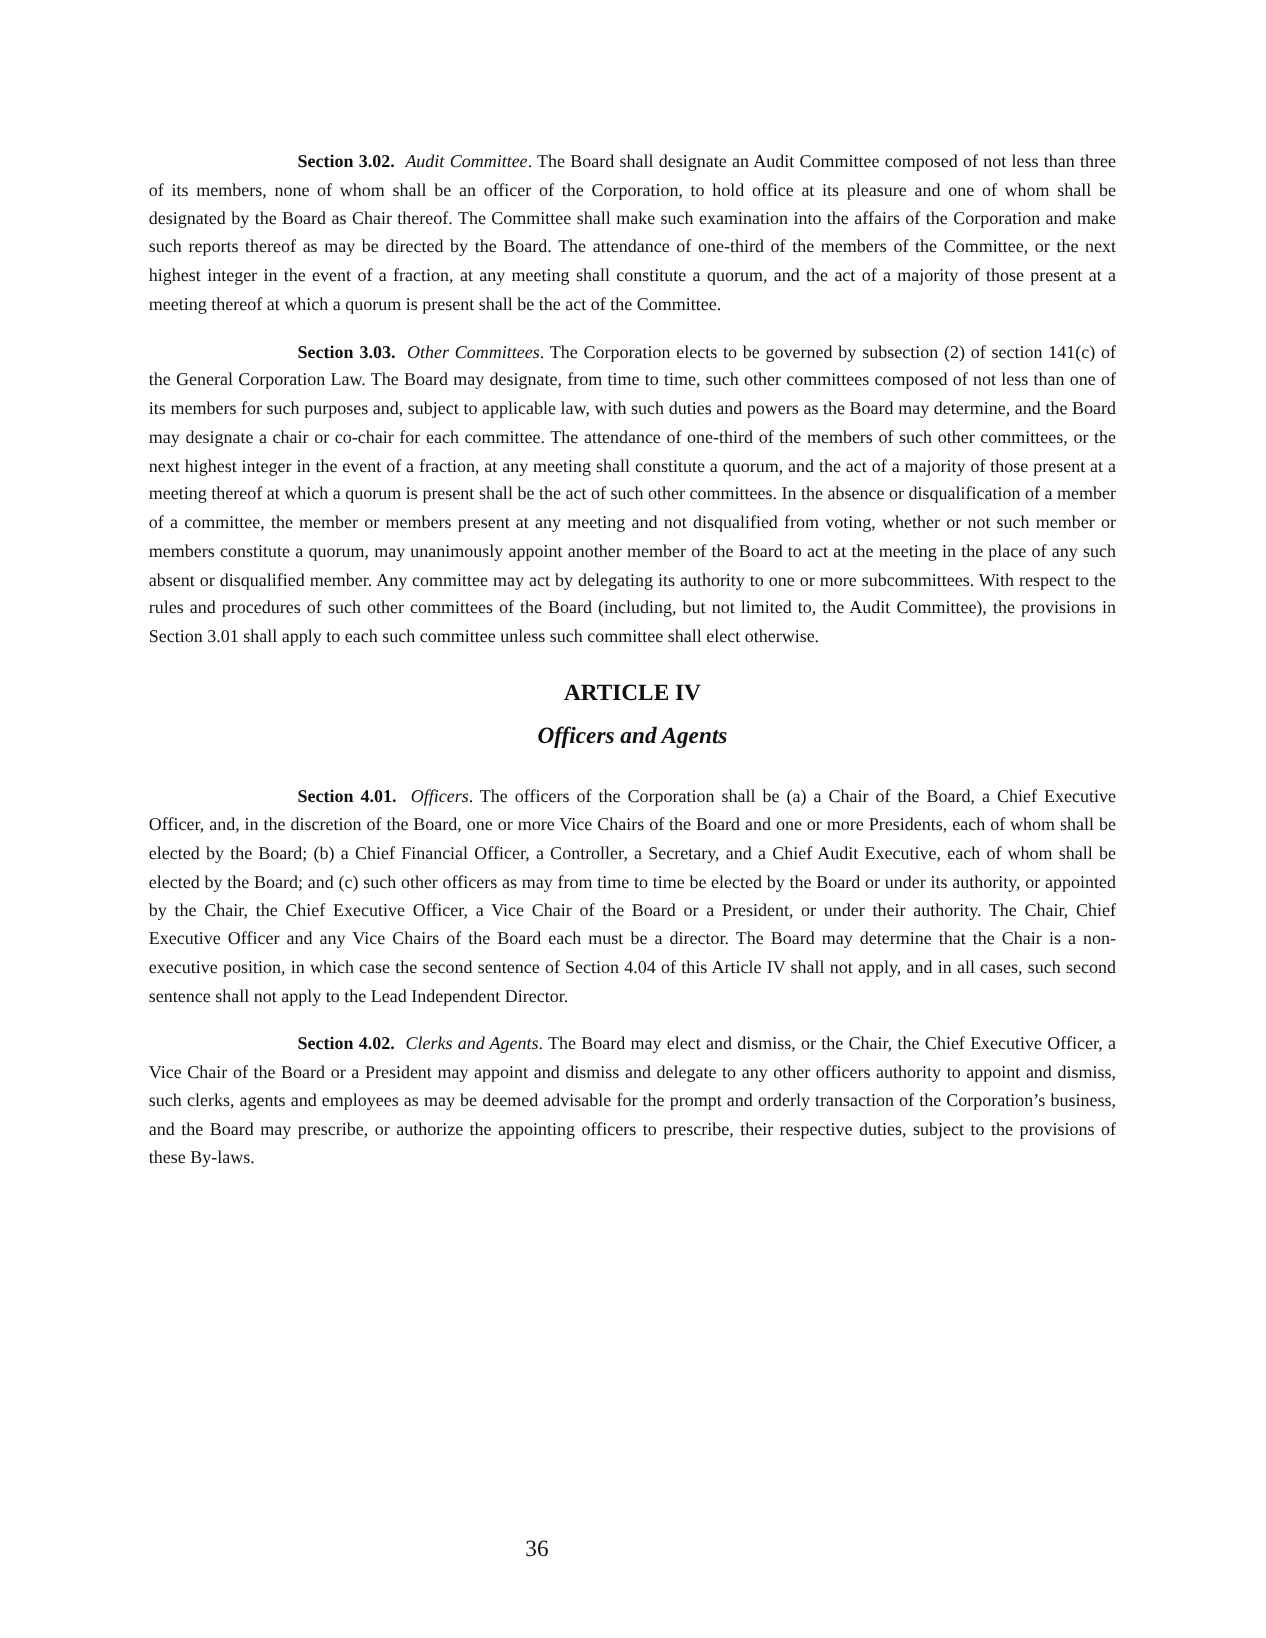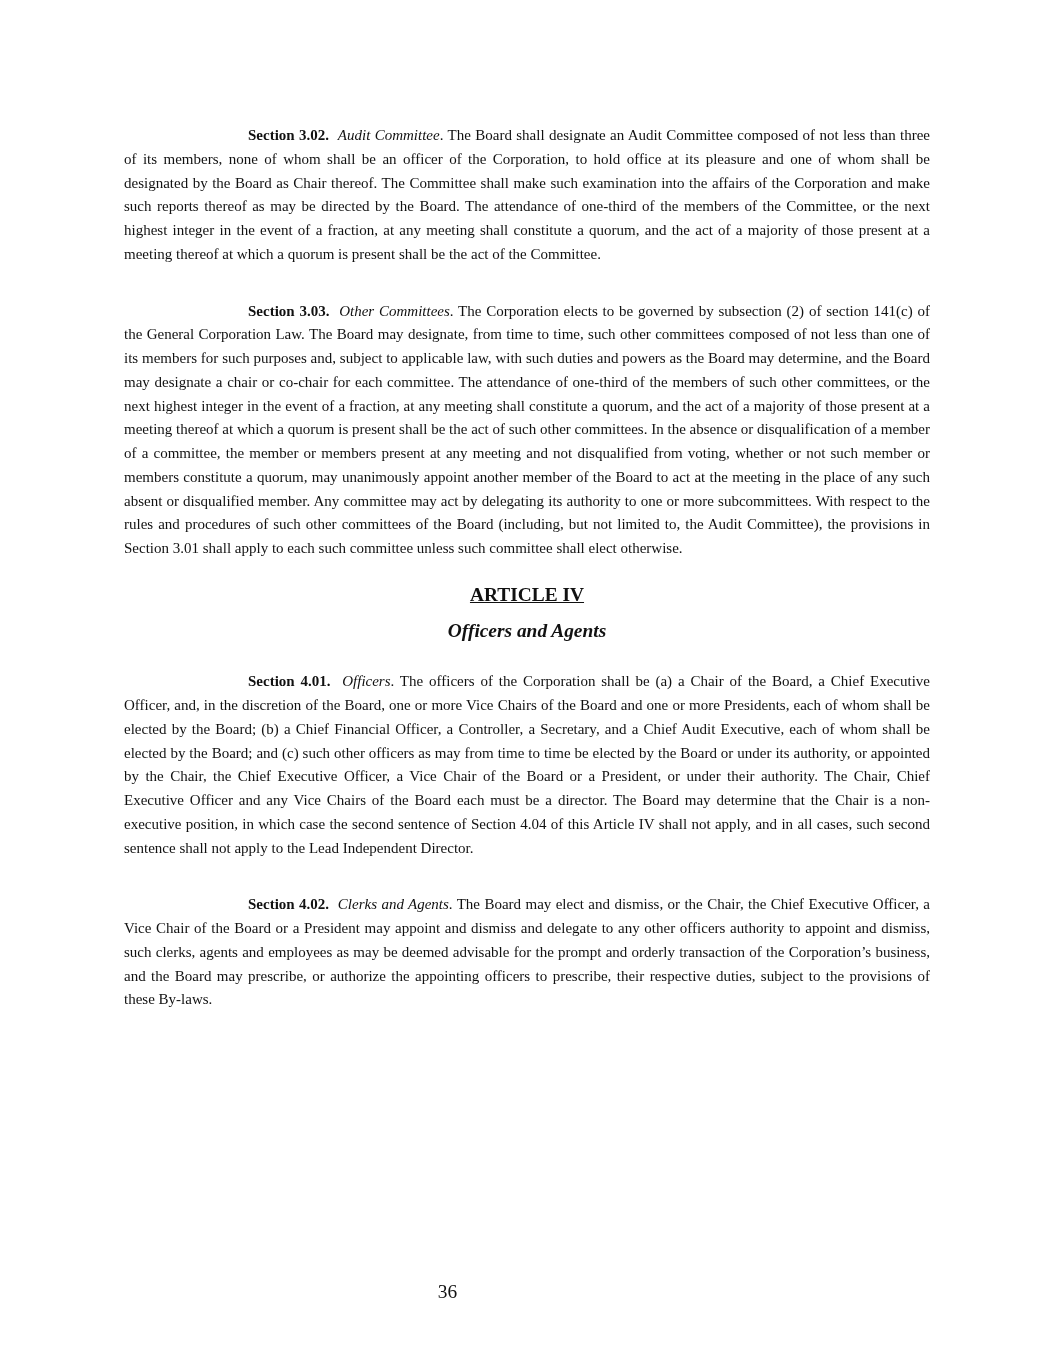--- a/index.html
+++ b/index.html
@@ -21,31 +21,31 @@
       top: 124px;
       width: 806px;
     }
     .para {
       margin: 0;
       font-size: 15px;
       line-height: 23.75px;
       text-align: justify;
       text-indent: 124px;
     }
-    .para + .para { margin-top: 33px; }
+    .para + .para { margin-top: 16px; }
     .sec-num { font-weight: bold; }
     .sec-title { font-style: italic; }
     .heading {
       margin: 0;
       font-size: 19.4px;
       line-height: 23.75px;
       font-weight: bold;
       text-align: center;
     }
-    .article-heading { margin-top: 22px; text-decoration: underline; }
+    .article-heading { margin-top: 22px; }
     .article-subheading { margin-top: 12px; margin-bottom: 28px; font-style: italic; }
     .page-number {
       position: absolute;
       left: 0;
       width: 895px;
       top: 1280px;
       text-align: center;
       font-size: 19.4px;
       line-height: 23.75px;
     }

